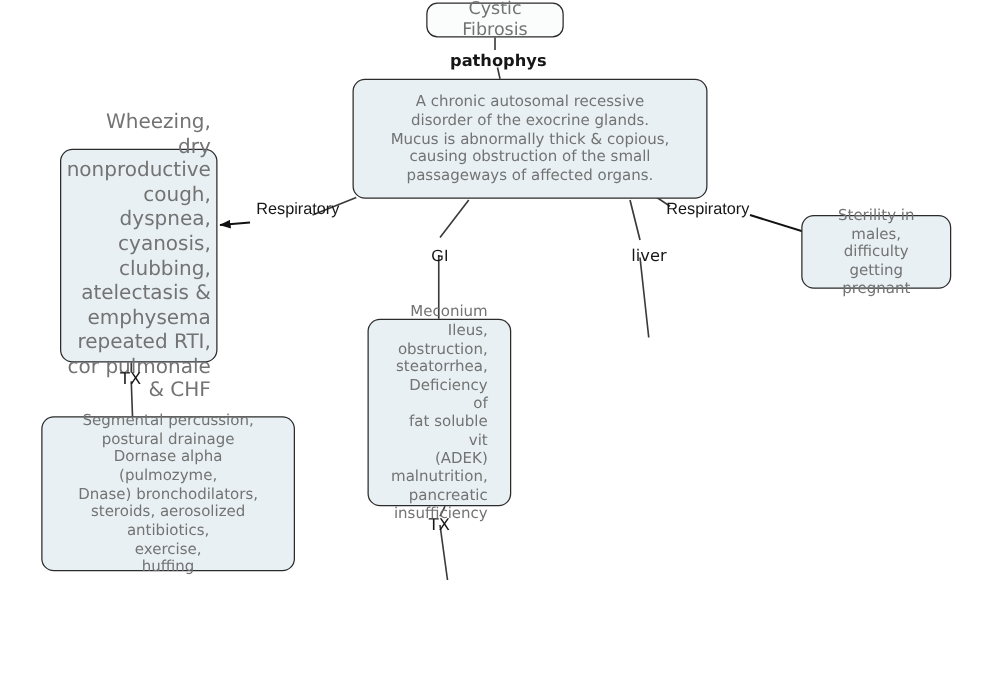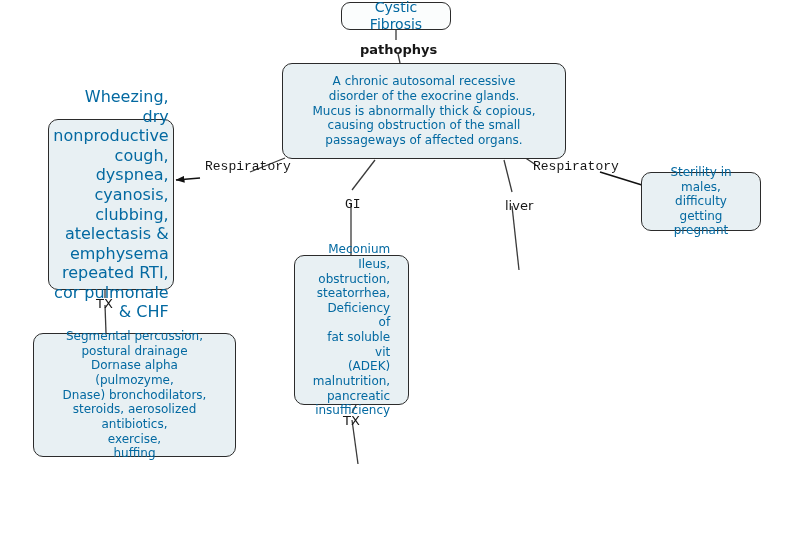--- a/index.html
+++ b/index.html
@@ -22,42 +22,42 @@
     width: 788px;
     height: 555px;
     pointer-events: none;
   }
   .node {
     position: absolute;
     box-sizing: border-box;
     border: 1px solid #2b2b2b;
     border-radius: 10px;
     background: #e8f0f3;
-    color: #0369a1;
+    color: #737373;
     display: flex;
     align-items: center;
     justify-content: center;
     text-align: center;
     line-height: 1.22;
     white-space: pre-line;
     padding: 4px 22px;
   }
   .node.root {
     background: #fbfdfd;
     border-radius: 9px;
   }
   .edge-label {
     position: absolute;
     color: #161616;
     background: transparent;
     white-space: nowrap;
     line-height: 1;
   }
   .edge-label.serif {
-    font-family: Liberation Mono, monospace;
+    font-family: Liberation Sans, sans-serif;
   }
 </style>
 </head>
 <body>
 
 <div id="canvas">
 
   <svg id="wires" viewBox="0 0 788 555" width="788" height="555" xmlns="http://www.w3.org/2000/svg">
     <defs>
       <marker id="arrowhead" markerWidth="9" markerHeight="7" refX="8.5" refY="3.5" orient="auto" markerUnits="userSpaceOnUse">

